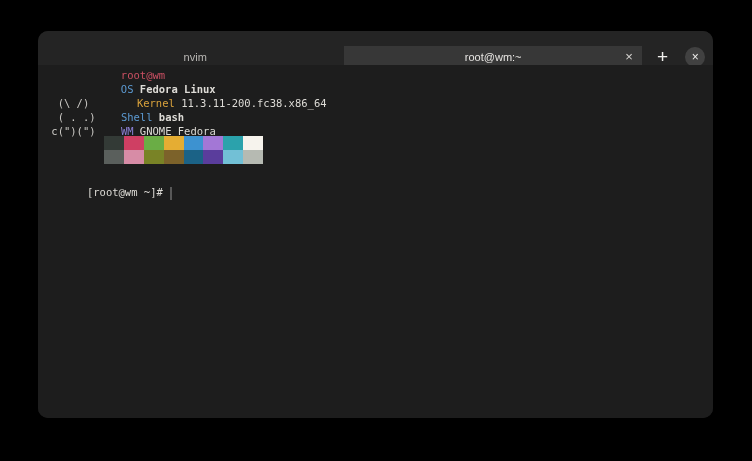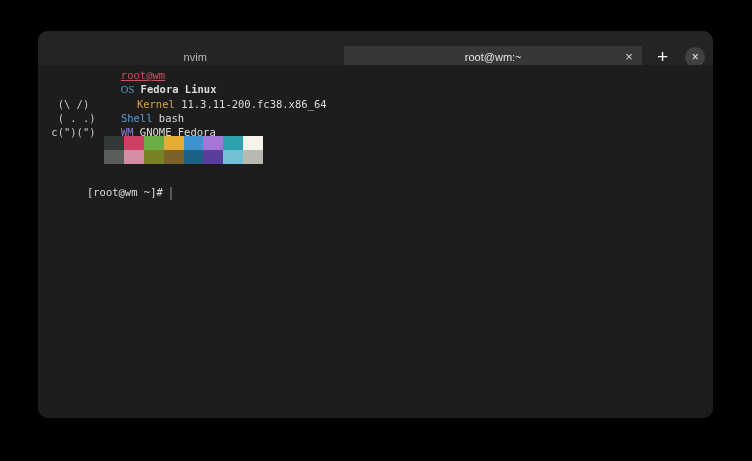--- a/index.html
+++ b/index.html
@@ -73,24 +73,24 @@
     </button>
 
     <button class="win-close">
       <span>×</span>
     </button>
 
   </div>
 
   <div class="terminal">
 
-    <pre class="ff"><span style="color: rgb(222, 220, 215);">            </span><span style="color: rgb(203, 80, 99); text-decoration: underline;">root@wm</span>
-<span style="color: rgb(222, 220, 215);">            </span><span style="color: rgb(92, 154, 210); font-family: Liberation Serif, serif;">OS</span><span style="color: rgb(222, 220, 215); font-weight: bold;"> Fedora Linux</span>
+    <pre class="ff"><span style="color: rgb(222, 220, 215);">            </span><span style="color: rgb(203, 80, 99);">root@wm</span>
+<span style="color: rgb(222, 220, 215);">            </span><span style="color: rgb(92, 154, 210);">OS</span><span style="color: rgb(222, 220, 215); font-weight: bold;"> Fedora Linux</span>
 <span style="color: rgb(203, 201, 197);">  (\ /)</span><span style="color: rgb(222, 220, 215);">     </span><span style="color: rgb(217, 162, 60); padding-left: 16px;">Kernel</span><span style="color: rgb(222, 220, 215);"> 11.3.11-200.fc38.x86_64</span>
-<span style="color: rgb(203, 201, 197);">  ( . .)</span><span style="color: rgb(222, 220, 215);">    </span><span style="color: rgb(92, 154, 210);">Shell</span><span style="color: rgb(222, 220, 215);"> bash</span>
+<span style="color: rgb(203, 201, 197);">  ( . .)</span><span style="color: rgb(222, 220, 215);">    </span><span style="color: rgb(92, 154, 210);">Shell</span><span style="color: rgb(222, 220, 215); font-weight: bold;"> bash</span>
 <span style="color: rgb(203, 201, 197);"> c(")(")</span><span style="color: rgb(222, 220, 215);">    </span><span style="color: rgb(138, 127, 212);">WM</span><span style="color: rgb(222, 220, 215);"> GNOME Fedora</span></pre>
 
     <div class="palette">
         <div class="pal-row">
           <div class="pal-block" style="background: rgb(51, 58, 54);"></div>
           <div class="pal-block" style="background: rgb(207, 63, 99);"></div>
           <div class="pal-block" style="background: rgb(106, 173, 69);"></div>
           <div class="pal-block" style="background: rgb(229, 173, 51);"></div>
           <div class="pal-block" style="background: rgb(61, 146, 208);"></div>
           <div class="pal-block" style="background: rgb(163, 119, 214);"></div>

